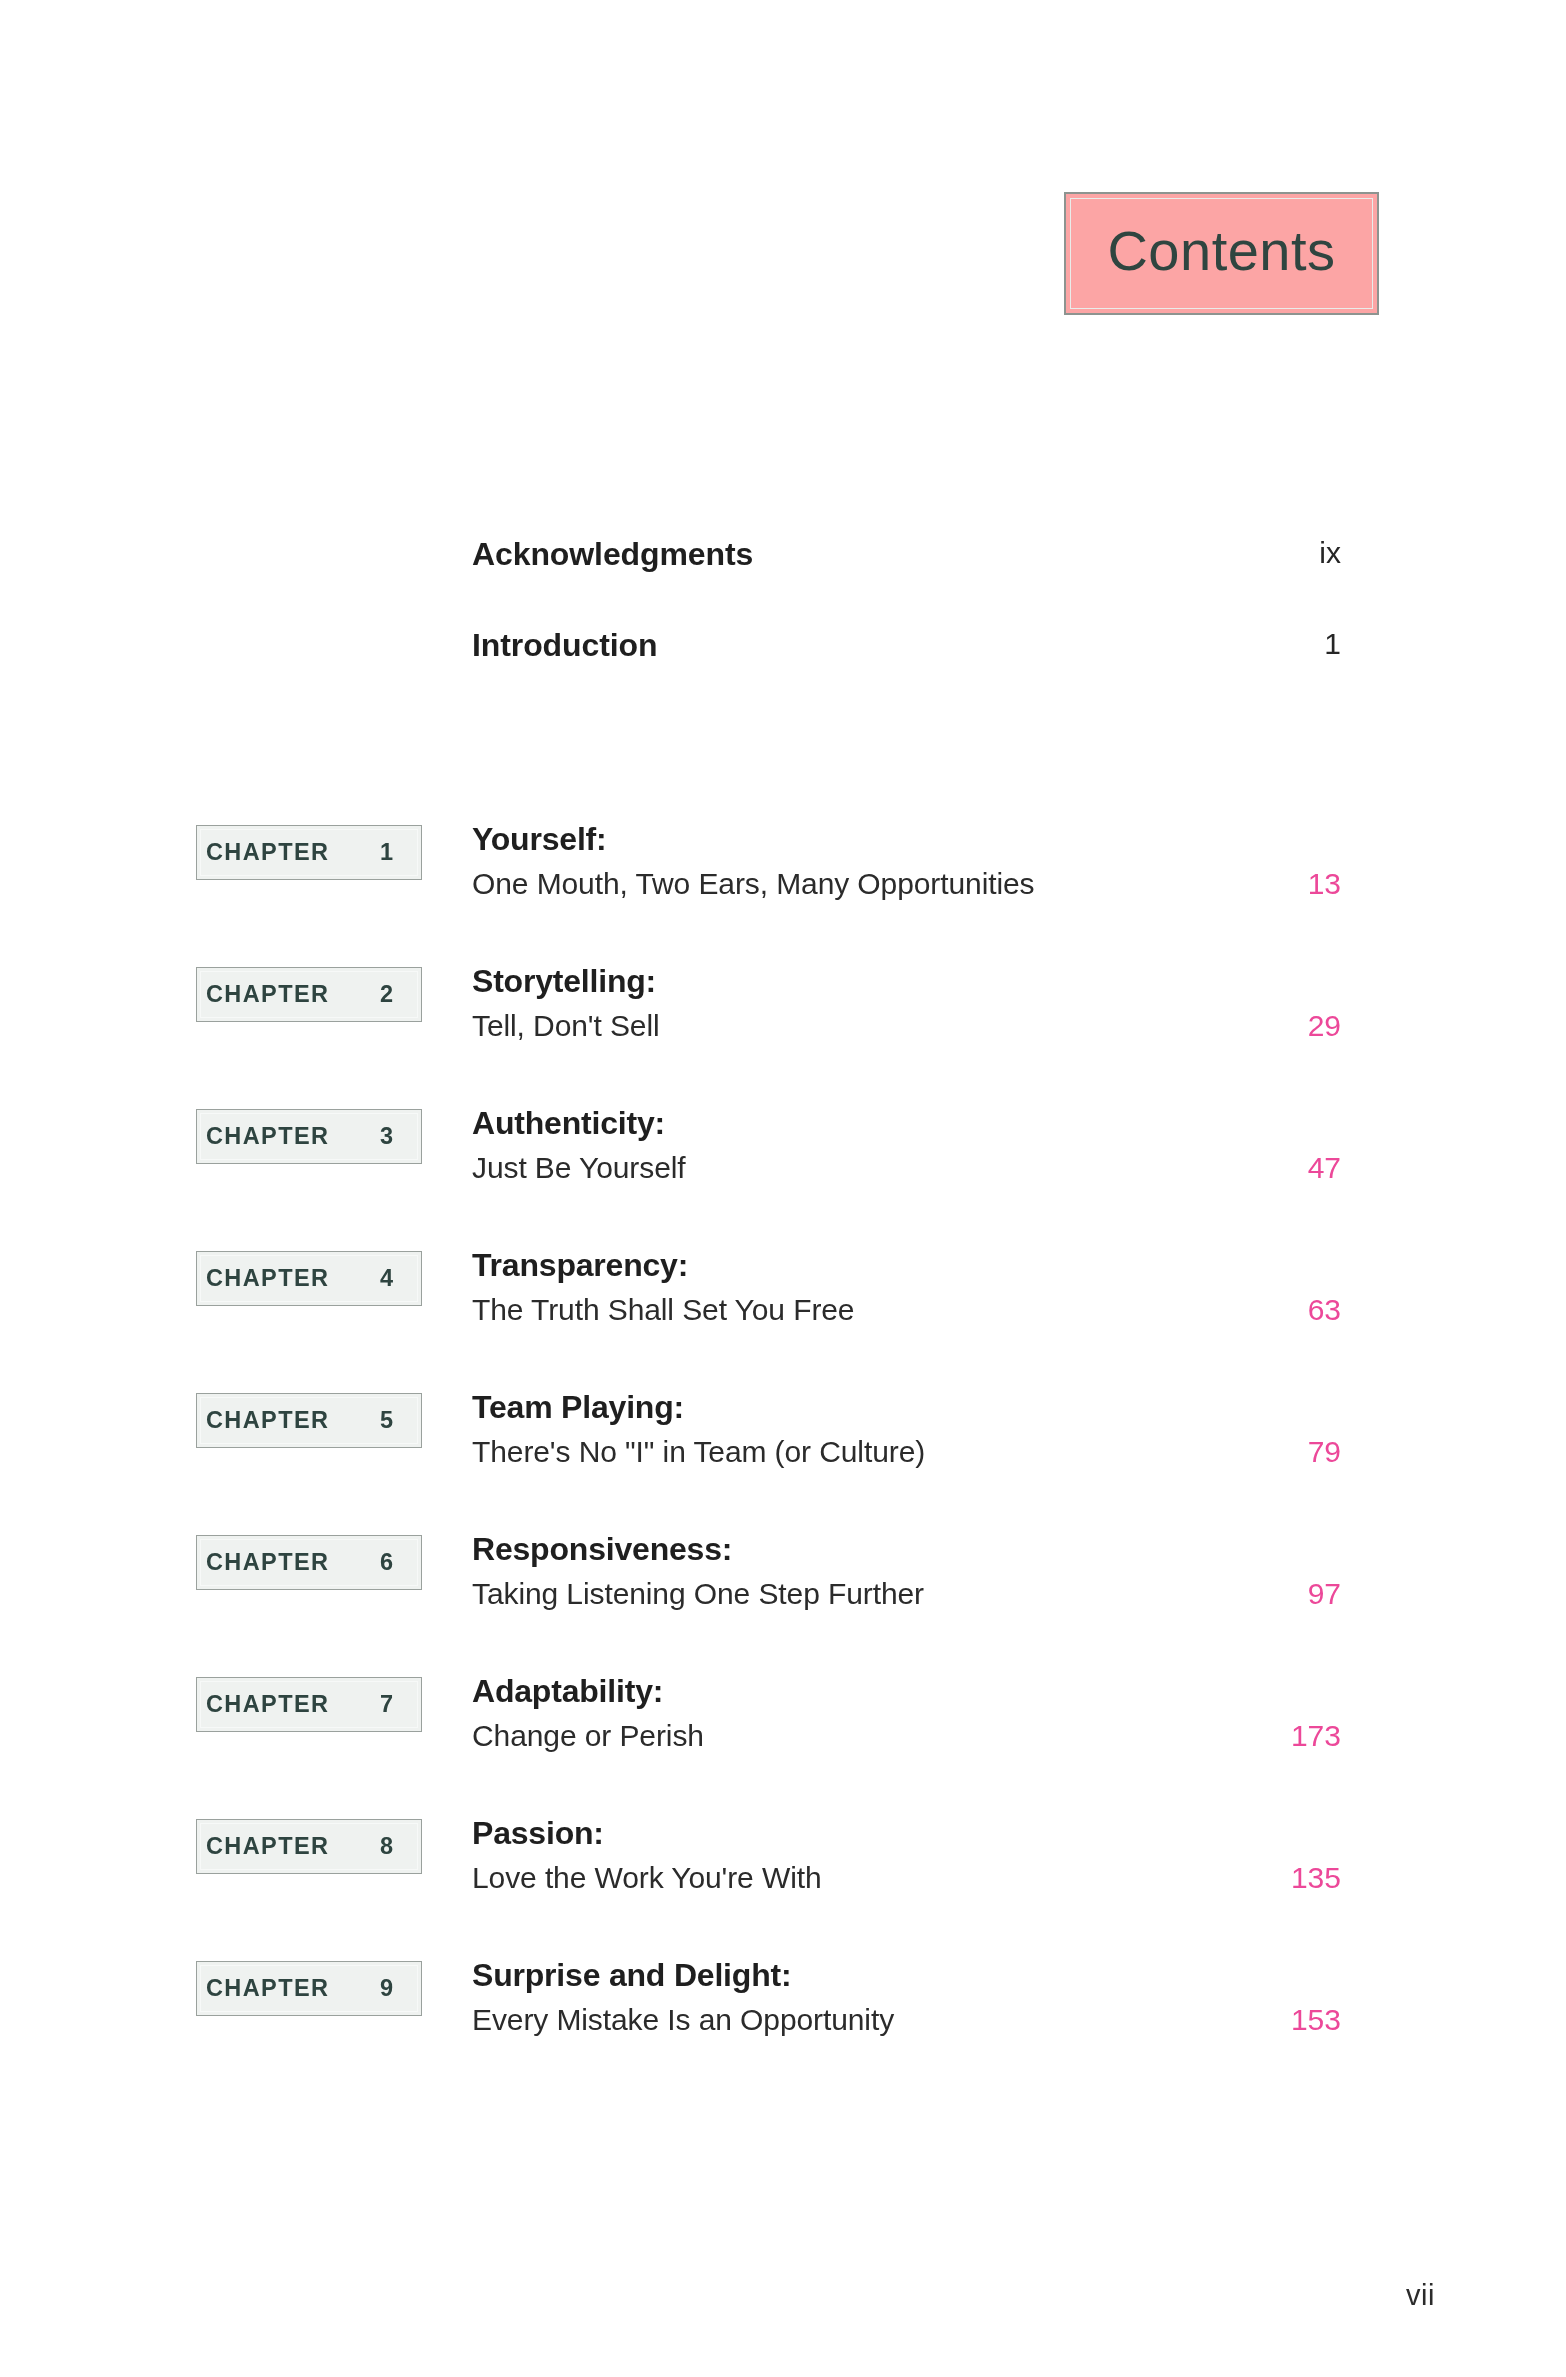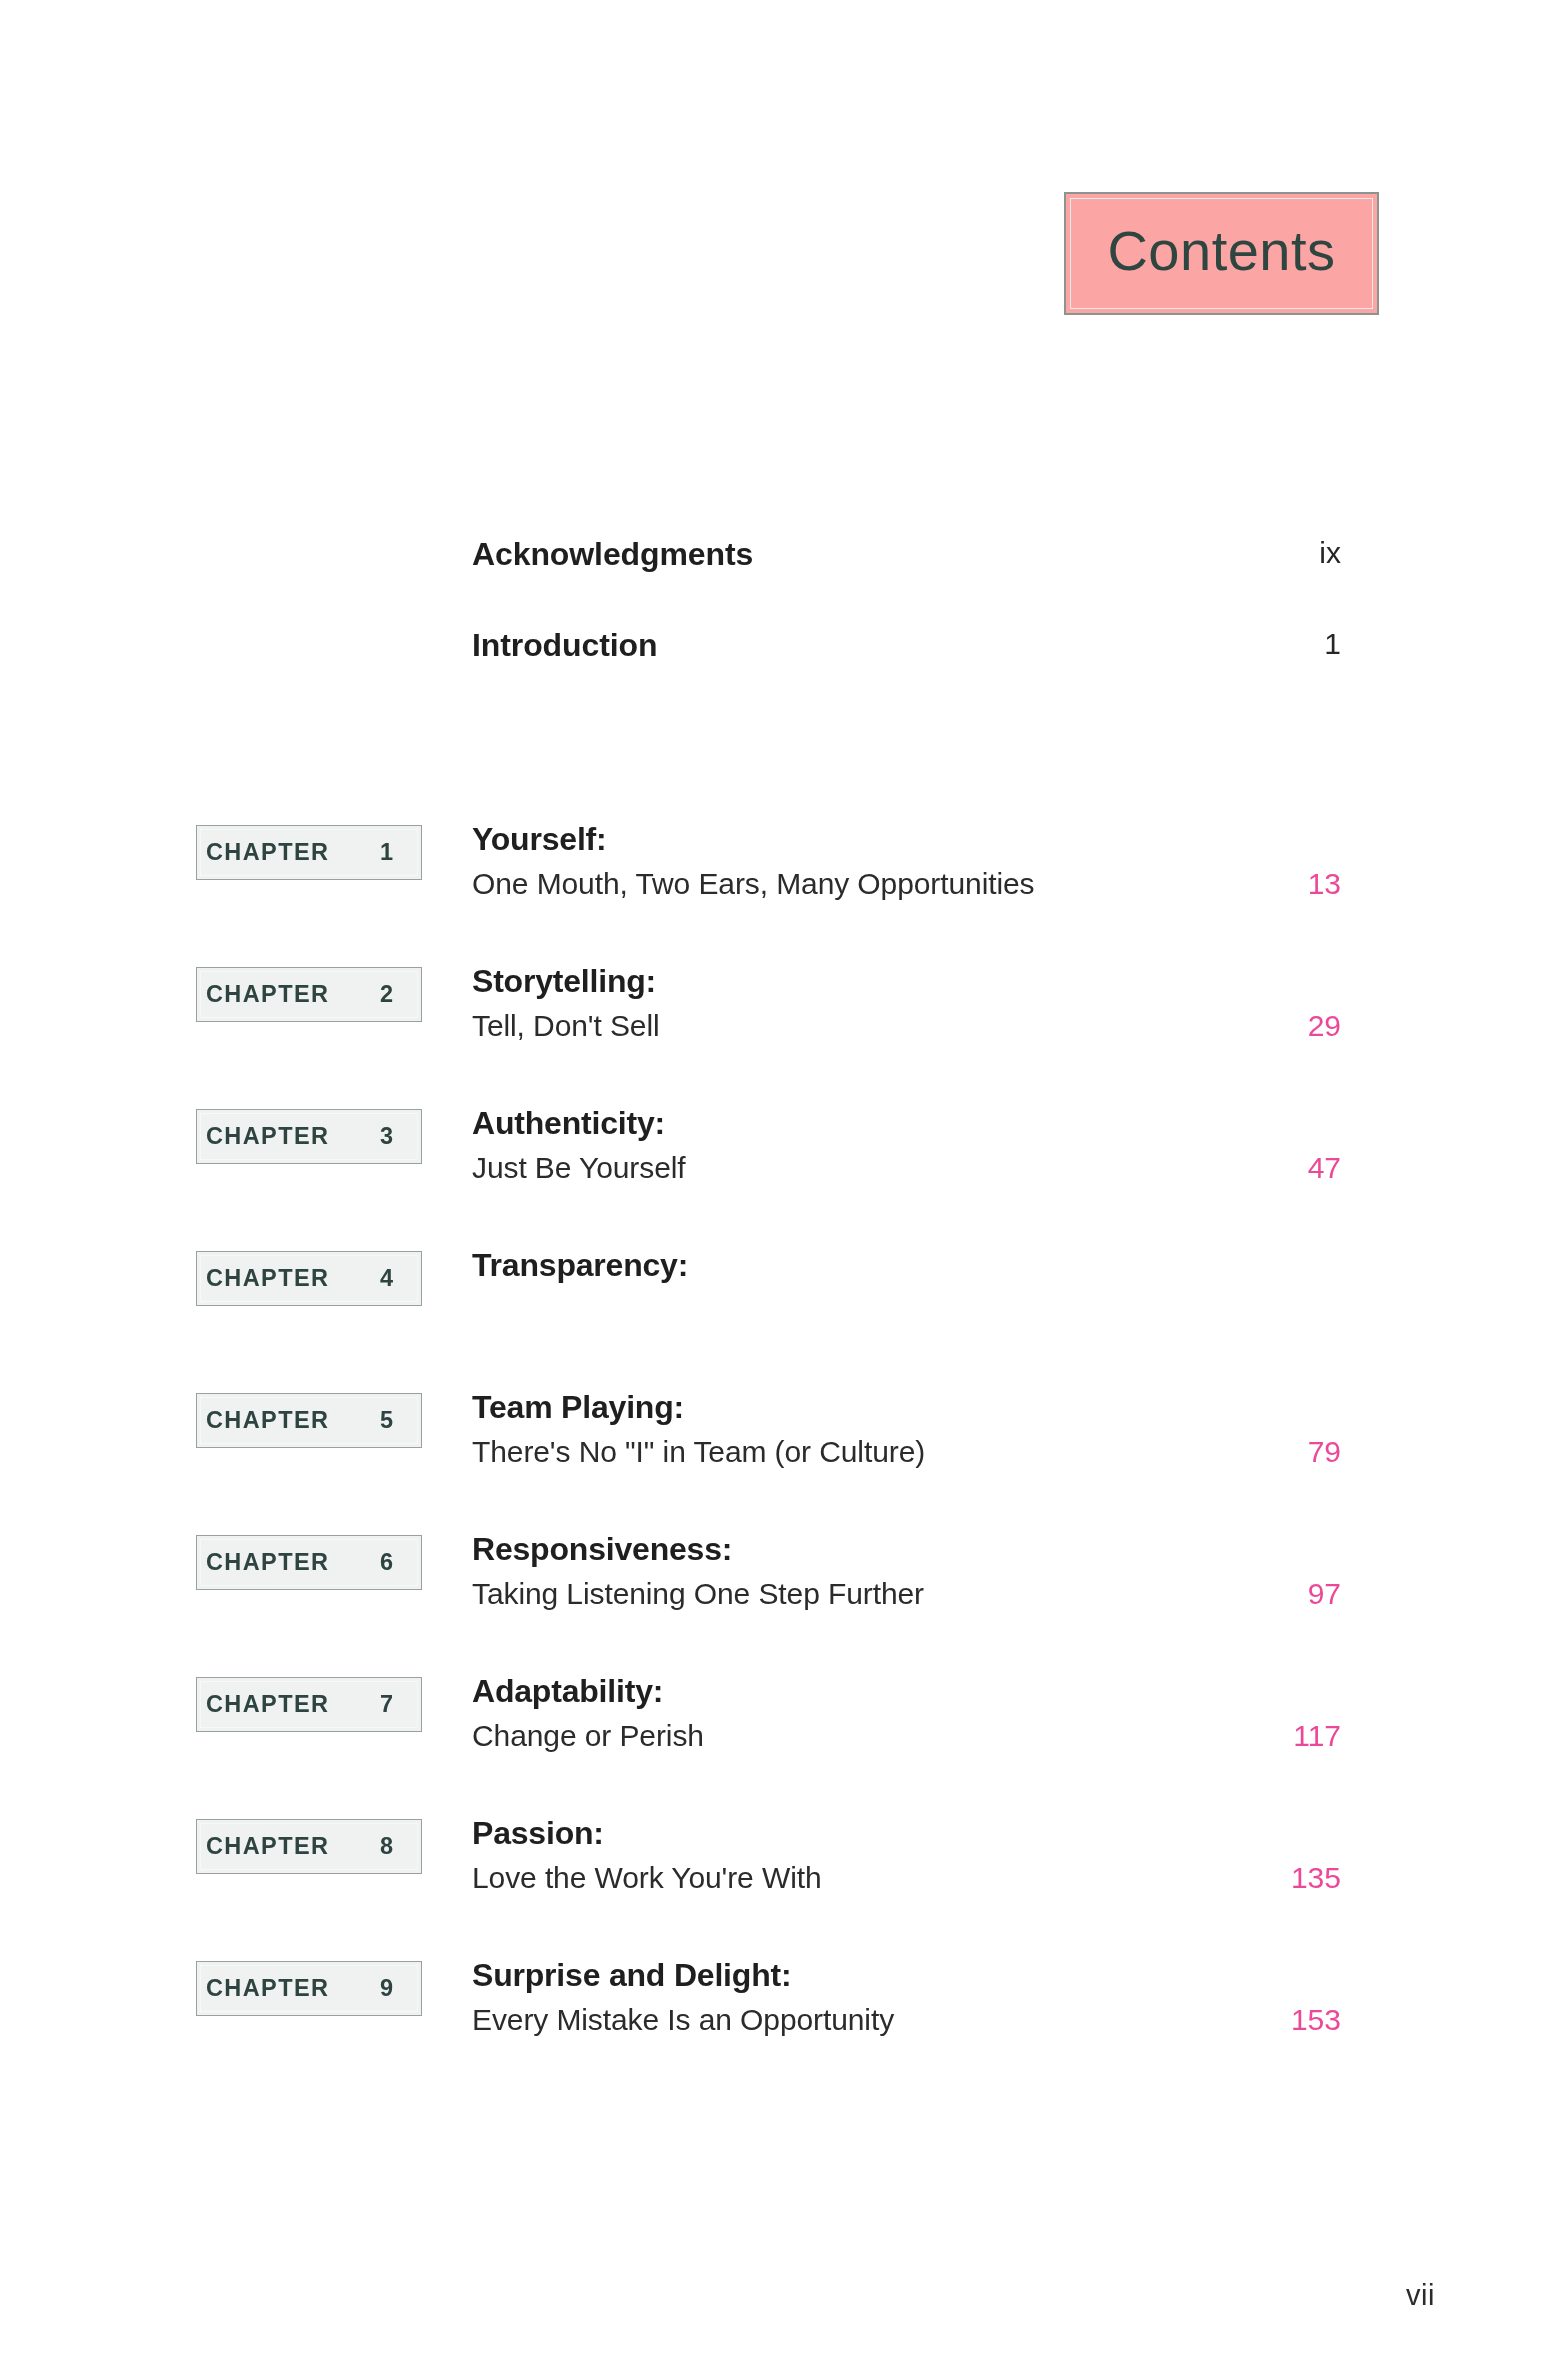--- a/index.html
+++ b/index.html
@@ -260,20 +260,24 @@
     </div>
 
     <div class="chapter-row">
       <div class="chapter-tag">
         <div class="chapter-tag-inner"></div>
         <span class="chapter-tag-word">CHAPTER</span>
         <span class="chapter-tag-num">4</span>
       </div>
       <div class="chapter-text">
         <div class="chapter-title">Transparency:</div>
+        <div class="chapter-sub-line">
+          <span class="chapter-sub">The Truth Shall Set You Free</span>
+          <span class="chapter-page">63</span>
+        </div>
       </div>
     </div>
 
     <div class="chapter-row">
       <div class="chapter-tag">
         <div class="chapter-tag-inner"></div>
         <span class="chapter-tag-word">CHAPTER</span>
         <span class="chapter-tag-num">5</span>
       </div>
       <div class="chapter-text">
@@ -303,21 +307,21 @@
     <div class="chapter-row">
       <div class="chapter-tag">
         <div class="chapter-tag-inner"></div>
         <span class="chapter-tag-word">CHAPTER</span>
         <span class="chapter-tag-num">7</span>
       </div>
       <div class="chapter-text">
         <div class="chapter-title">Adaptability:</div>
         <div class="chapter-sub-line">
           <span class="chapter-sub">Change or Perish</span>
-          <span class="chapter-page">117</span>
+          <span class="chapter-page">173</span>
         </div>
       </div>
     </div>
 
     <div class="chapter-row">
       <div class="chapter-tag">
         <div class="chapter-tag-inner"></div>
         <span class="chapter-tag-word">CHAPTER</span>
         <span class="chapter-tag-num">8</span>
       </div>

